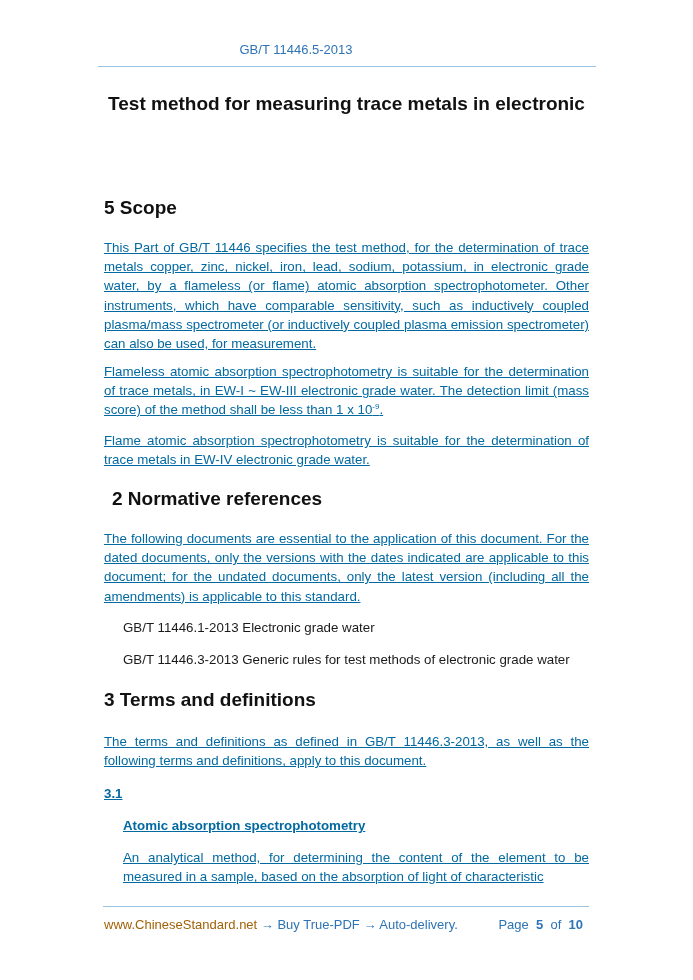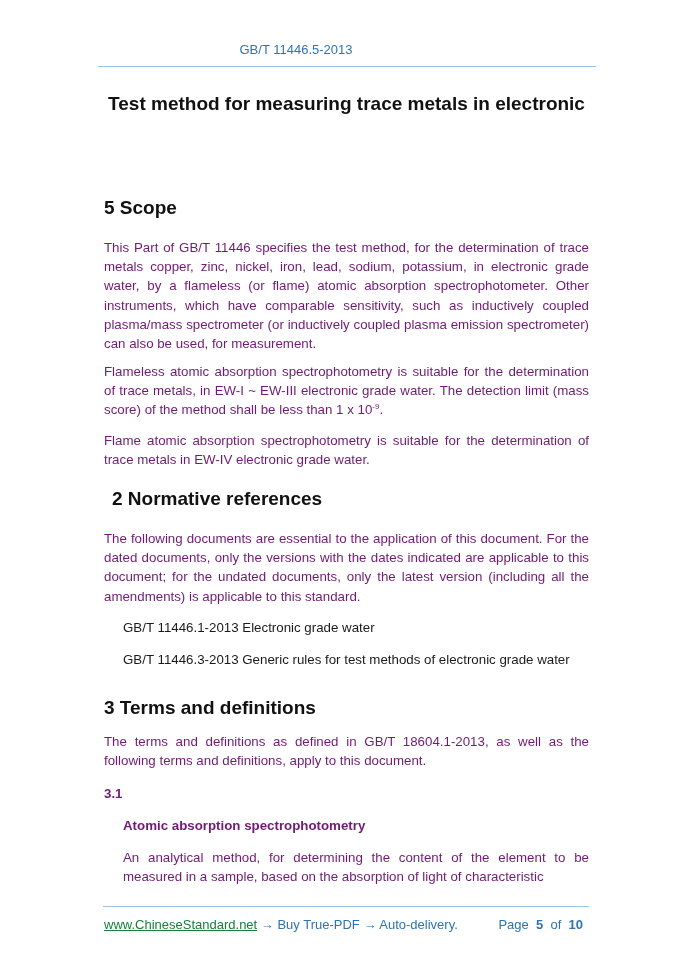--- a/index.html
+++ b/index.html
@@ -6,29 +6,29 @@
   body { width: 693px; height: 980px; position: relative; overflow: hidden;
          font-family: "Liberation Sans", sans-serif; color: #1a1a1a; }
   .header { position: absolute; top: 42px; left: 0; width: 592px; text-align: center;
             font-size: 13px; color: #2e74b5; }
   .header-rule { position: absolute; top: 66px; left: 98px; width: 498px; height: 0;
                  border-top: 1px solid #9dc3e0; }
   .title { position: absolute; top: 86px; left: 60px; width: 573px; text-align: center;
            font-weight: bold; font-size: 19px; line-height: 36px; color: #111; }
   .h1 { position: absolute; left: 104px; font-weight: bold; font-size: 19px; color: #111; }
   .para { position: absolute; left: 104px; width: 485px; font-size: 13.3px; line-height: 19.2px;
-          text-align: justify; color: #701a75; }
+          text-align: justify; color: #0369a1; text-decoration: underline; }
   .para.indent { left: 123px; width: 466px; }
   .ref { position: absolute; left: 123px; font-size: 13.3px; color: #1a1a1a; white-space: nowrap; }
   .bold { font-weight: bold; }
   sup { font-size: 8px; vertical-align: super; line-height: 0; }
   .footer-rule { position: absolute; top: 906px; left: 103px; width: 486px; height: 0;
                  border-top: 1px solid #9dc3e0; }
   .footer { position: absolute; top: 917px; left: 104px; width: 485px; font-size: 13px; color: #2e74b5; }
-  .footer a { color: #15803d; text-decoration: underline; }
+  .footer a { color: #a16207; }
   .footer .page { position: absolute; right: 6px; top: 0; }
   .footer .page b { font-weight: bold; }
 </style>
 </head>
 <body>
 
 <div class="header">GB/T 11446.5-2013</div>
 <div class="header-rule"></div>
 
 <div class="title">
@@ -43,23 +43,23 @@
 
 <div class="para" style="top:431px;">Flame atomic absorption spectrophotometry is suitable for the determination of trace metals in EW-IV electronic grade water.</div>
 
 <div class="h1" style="top:488px;margin-left:8px;">2 Normative references</div>
 
 <div class="para" style="top:529px;">The following documents are essential to the application of this document. For the dated documents, only the versions with the dates indicated are applicable to this document; for the undated documents, only the latest version (including all the amendments) is applicable to this standard.</div>
 
 <div class="ref" style="top:620px;">GB/T 11446.1-2013 Electronic grade water</div>
 <div class="ref" style="top:652px;">GB/T 11446.3-2013 Generic rules for test methods of electronic grade water</div>
 
-<div class="h1" style="top:689px;margin-top:8px;">3 Terms and definitions</div>
+<div class="h1" style="top:689px;">3 Terms and definitions</div>
 
-<div class="para" style="top:732px;">The terms and definitions as defined in GB/T 18604.1-2013, as well as the following terms and definitions, apply to this document.</div>
+<div class="para" style="top:732px;">The terms and definitions as defined in GB/T 11446.3-2013, as well as the following terms and definitions, apply to this document.</div>
 
 <div class="para bold" style="top:784px;">3.1</div>
 
 <div class="para indent bold" style="top:816px;">Atomic absorption spectrophotometry</div>
 
 <div class="para indent" style="top:848px;">An analytical method, for determining the content of the element to be measured in a sample, based on the absorption of light of characteristic</div>
 
 <div class="footer-rule"></div>
 <div class="footer">
   <a>www.ChineseStandard.net</a><span> → Buy True-PDF → Auto-delivery.</span>

